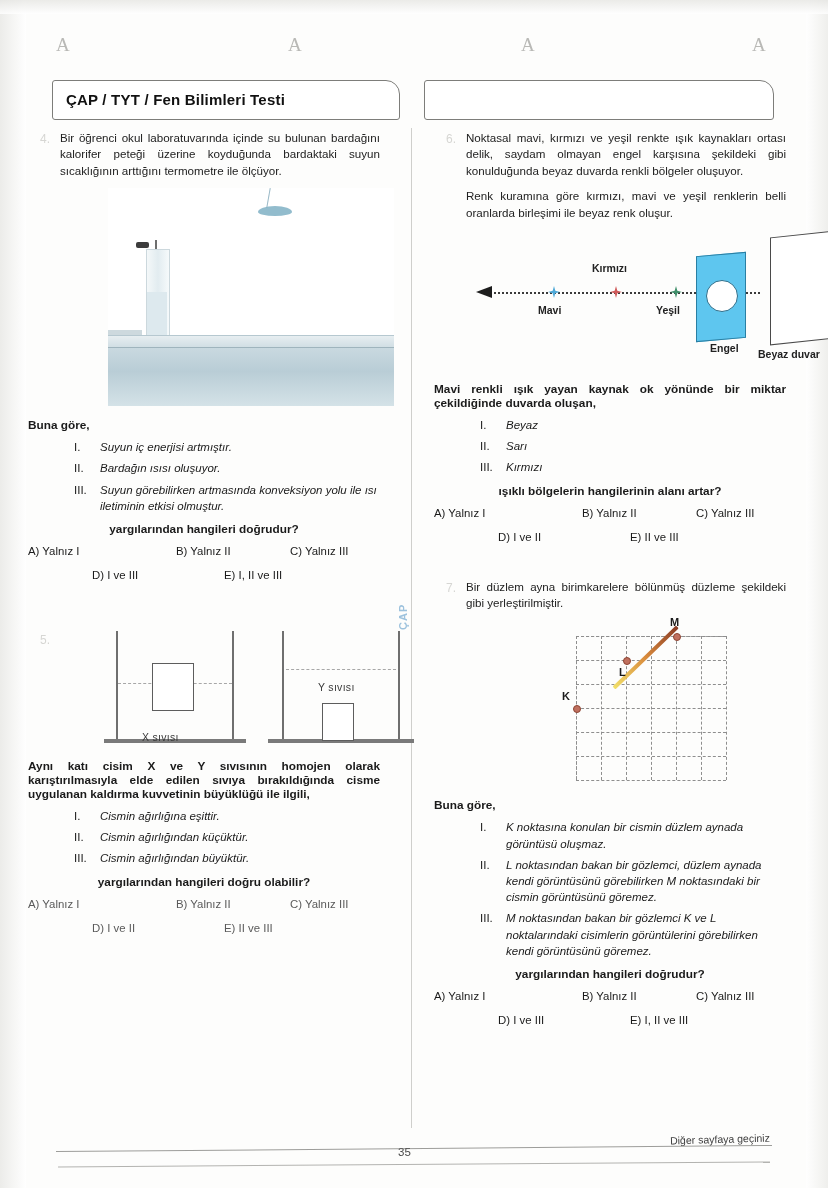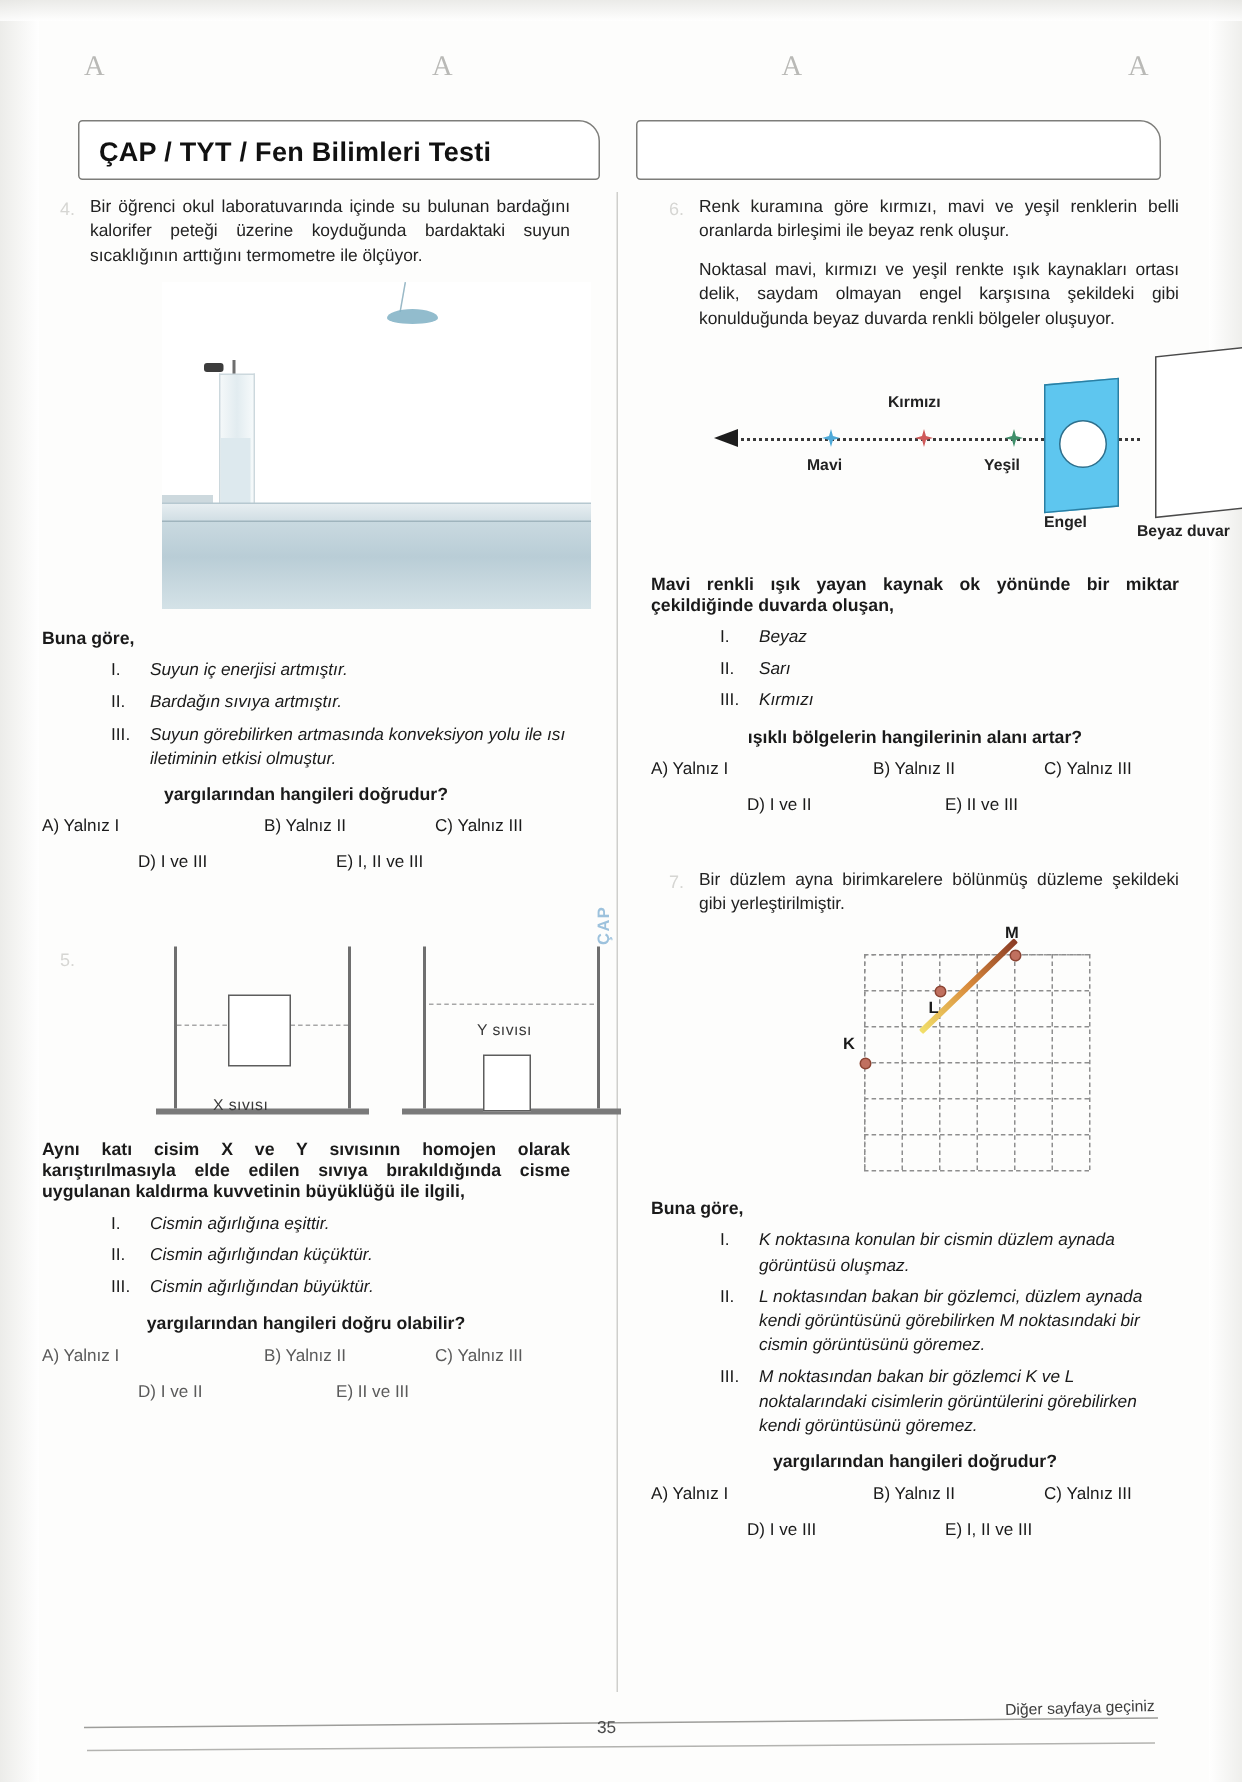--- a/index.html
+++ b/index.html
@@ -45,21 +45,21 @@
     position:absolute;
     border:1px solid #7d7d7a;
     border-radius:3px 14px 3px 3px;
     height:38px;
     background:#fff;
   }
   #hdr-left{left:52px;top:80px;width:346px;}
   #hdr-right{left:424px;top:80px;width:348px;}
   .hdr-title{
     position:absolute;left:13px;top:10px;
-    font-size:18px;font-weight:bold;letter-spacing:.2px;color:#111;
+    font-size:15px;font-weight:bold;letter-spacing:.2px;color:#111;
   }
 
   
   .col{position:absolute;top:130px;width:352px;}
   #col-left{left:28px;}
   #col-right{left:434px;}
 
   .divider{
     position:absolute;left:411px;top:128px;
     width:1px;height:1000px;
@@ -315,21 +315,21 @@
 
         <div class="lead lead-left">Buna göre,</div>
 
         <ul class="romans">
           <li>
             <span class="rn">I.</span>
             <span class="rt">Suyun iç enerjisi artmıştır.</span>
           </li>
           <li>
             <span class="rn">II.</span>
-            <span class="rt">Bardağın sıvıya artmıştır.</span>
+            <span class="rt">Bardağın ısısı oluşuyor.</span>
           </li>
           <li>
             <span class="rn">III.</span>
             <span class="rt">Suyun görebilirken artmasında konveksiyon yolu ile ısı iletiminin etkisi olmuştur.</span>
           </li>
         </ul>
 
         <div class="askline pull">yargılarından hangileri doğrudur?</div>
 
         <div class="opts" style="margin-left:-32px;">
@@ -423,39 +423,39 @@
         </div>
       </div>
     </div>
   </div>
 
   <div class="col" id="col-right">
 
     <div class="q">
       <div class="qnum">6.</div>
       <div class="qbody">
+        <p class="ptext">Noktasal mavi, kırmızı ve yeşil renkte ışık kaynakları ortası delik, saydam olmayan engel karşısına şekildeki gibi konulduğunda beyaz duvarda renkli bölgeler oluşuyor.</p>
         <p class="ptext">Renk kuramına göre kırmızı, mavi ve yeşil renklerin belli oranlarda birleşimi ile beyaz renk oluşur.</p>
-        <p class="ptext">Noktasal mavi, kırmızı ve yeşil renkte ışık kaynakları ortası delik, saydam olmayan engel karşısına şekildeki gibi konulduğunda beyaz duvarda renkli bölgeler oluşuyor.</p>
 
         <div class="optics">
           <div class="ray"></div>
           <div class="arrowhead"></div>
 
           <div class="src" style="left:78px;background:#4ea9d8;clip-path:polygon(50% 0,61% 39%,100% 50%,61% 61%,50% 100%,39% 61%,0 50%,39% 39%);"></div>
           <div class="src-label" style="left:68px;top:74px;">Mavi</div>
 
           <div class="src" style="left:140px;background:#cf5a5a;clip-path:polygon(50% 0,61% 39%,100% 50%,61% 61%,50% 100%,39% 61%,0 50%,39% 39%);"></div>
           <div class="src-label" style="left:122px;top:32px;">Kırmızı</div>
 
           <div class="src" style="left:200px;background:#3f8f6a;clip-path:polygon(50% 0,61% 39%,100% 50%,61% 61%,50% 100%,39% 61%,0 50%,39% 39%);"></div>
           <div class="src-label" style="left:186px;top:74px;">Yeşil</div>
 
           <div class="obstacle"></div>
           <div class="obs-hole"></div>
-          <div class="src-label" style="left:226px;top:112px;">Engel</div>
+          <div class="src-label" style="left:240px;top:112px;">Engel</div>
 
           <div class="wall"></div>
 
           <div class="src-label" style="left:288px;top:118px;">Beyaz duvar</div>
         </div>
 
         <div class="lead lead-left" style="text-align:justify;margin-top:22px;">Mavi renkli ışık yayan kaynak ok yönünde bir miktar çekildiğinde duvarda oluşan,</div>
 
         <ul class="romans">
           <li>

